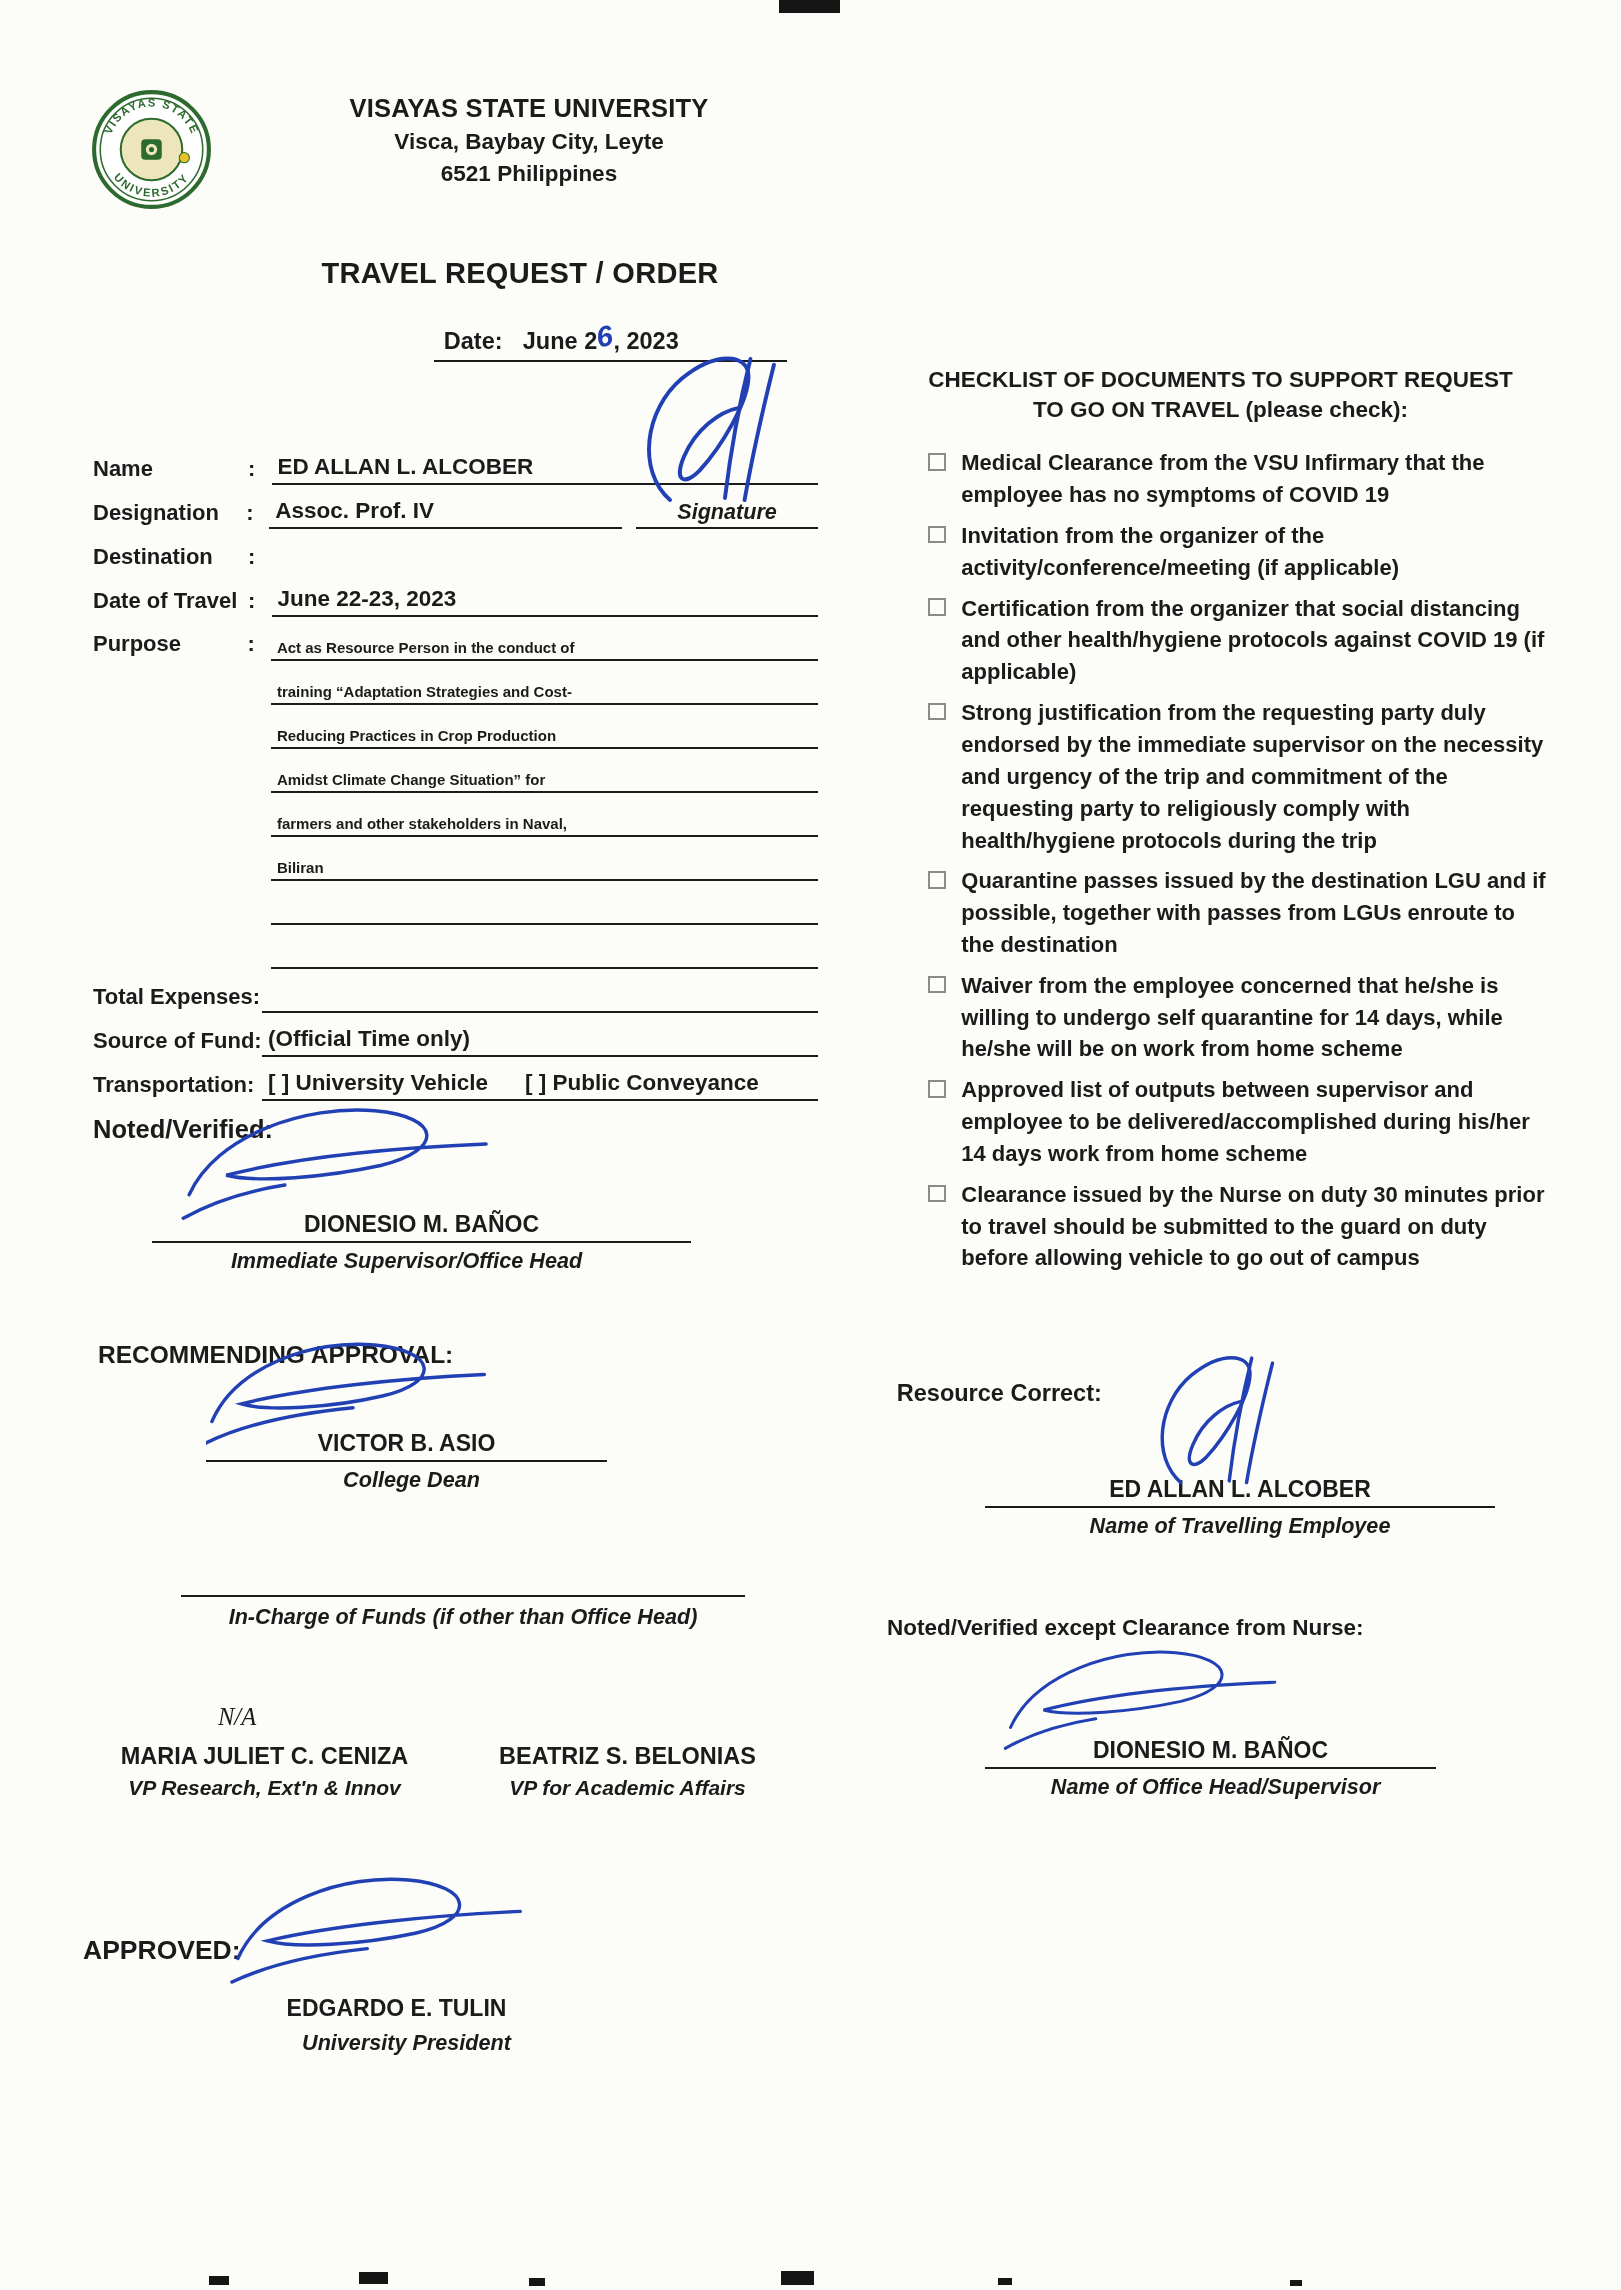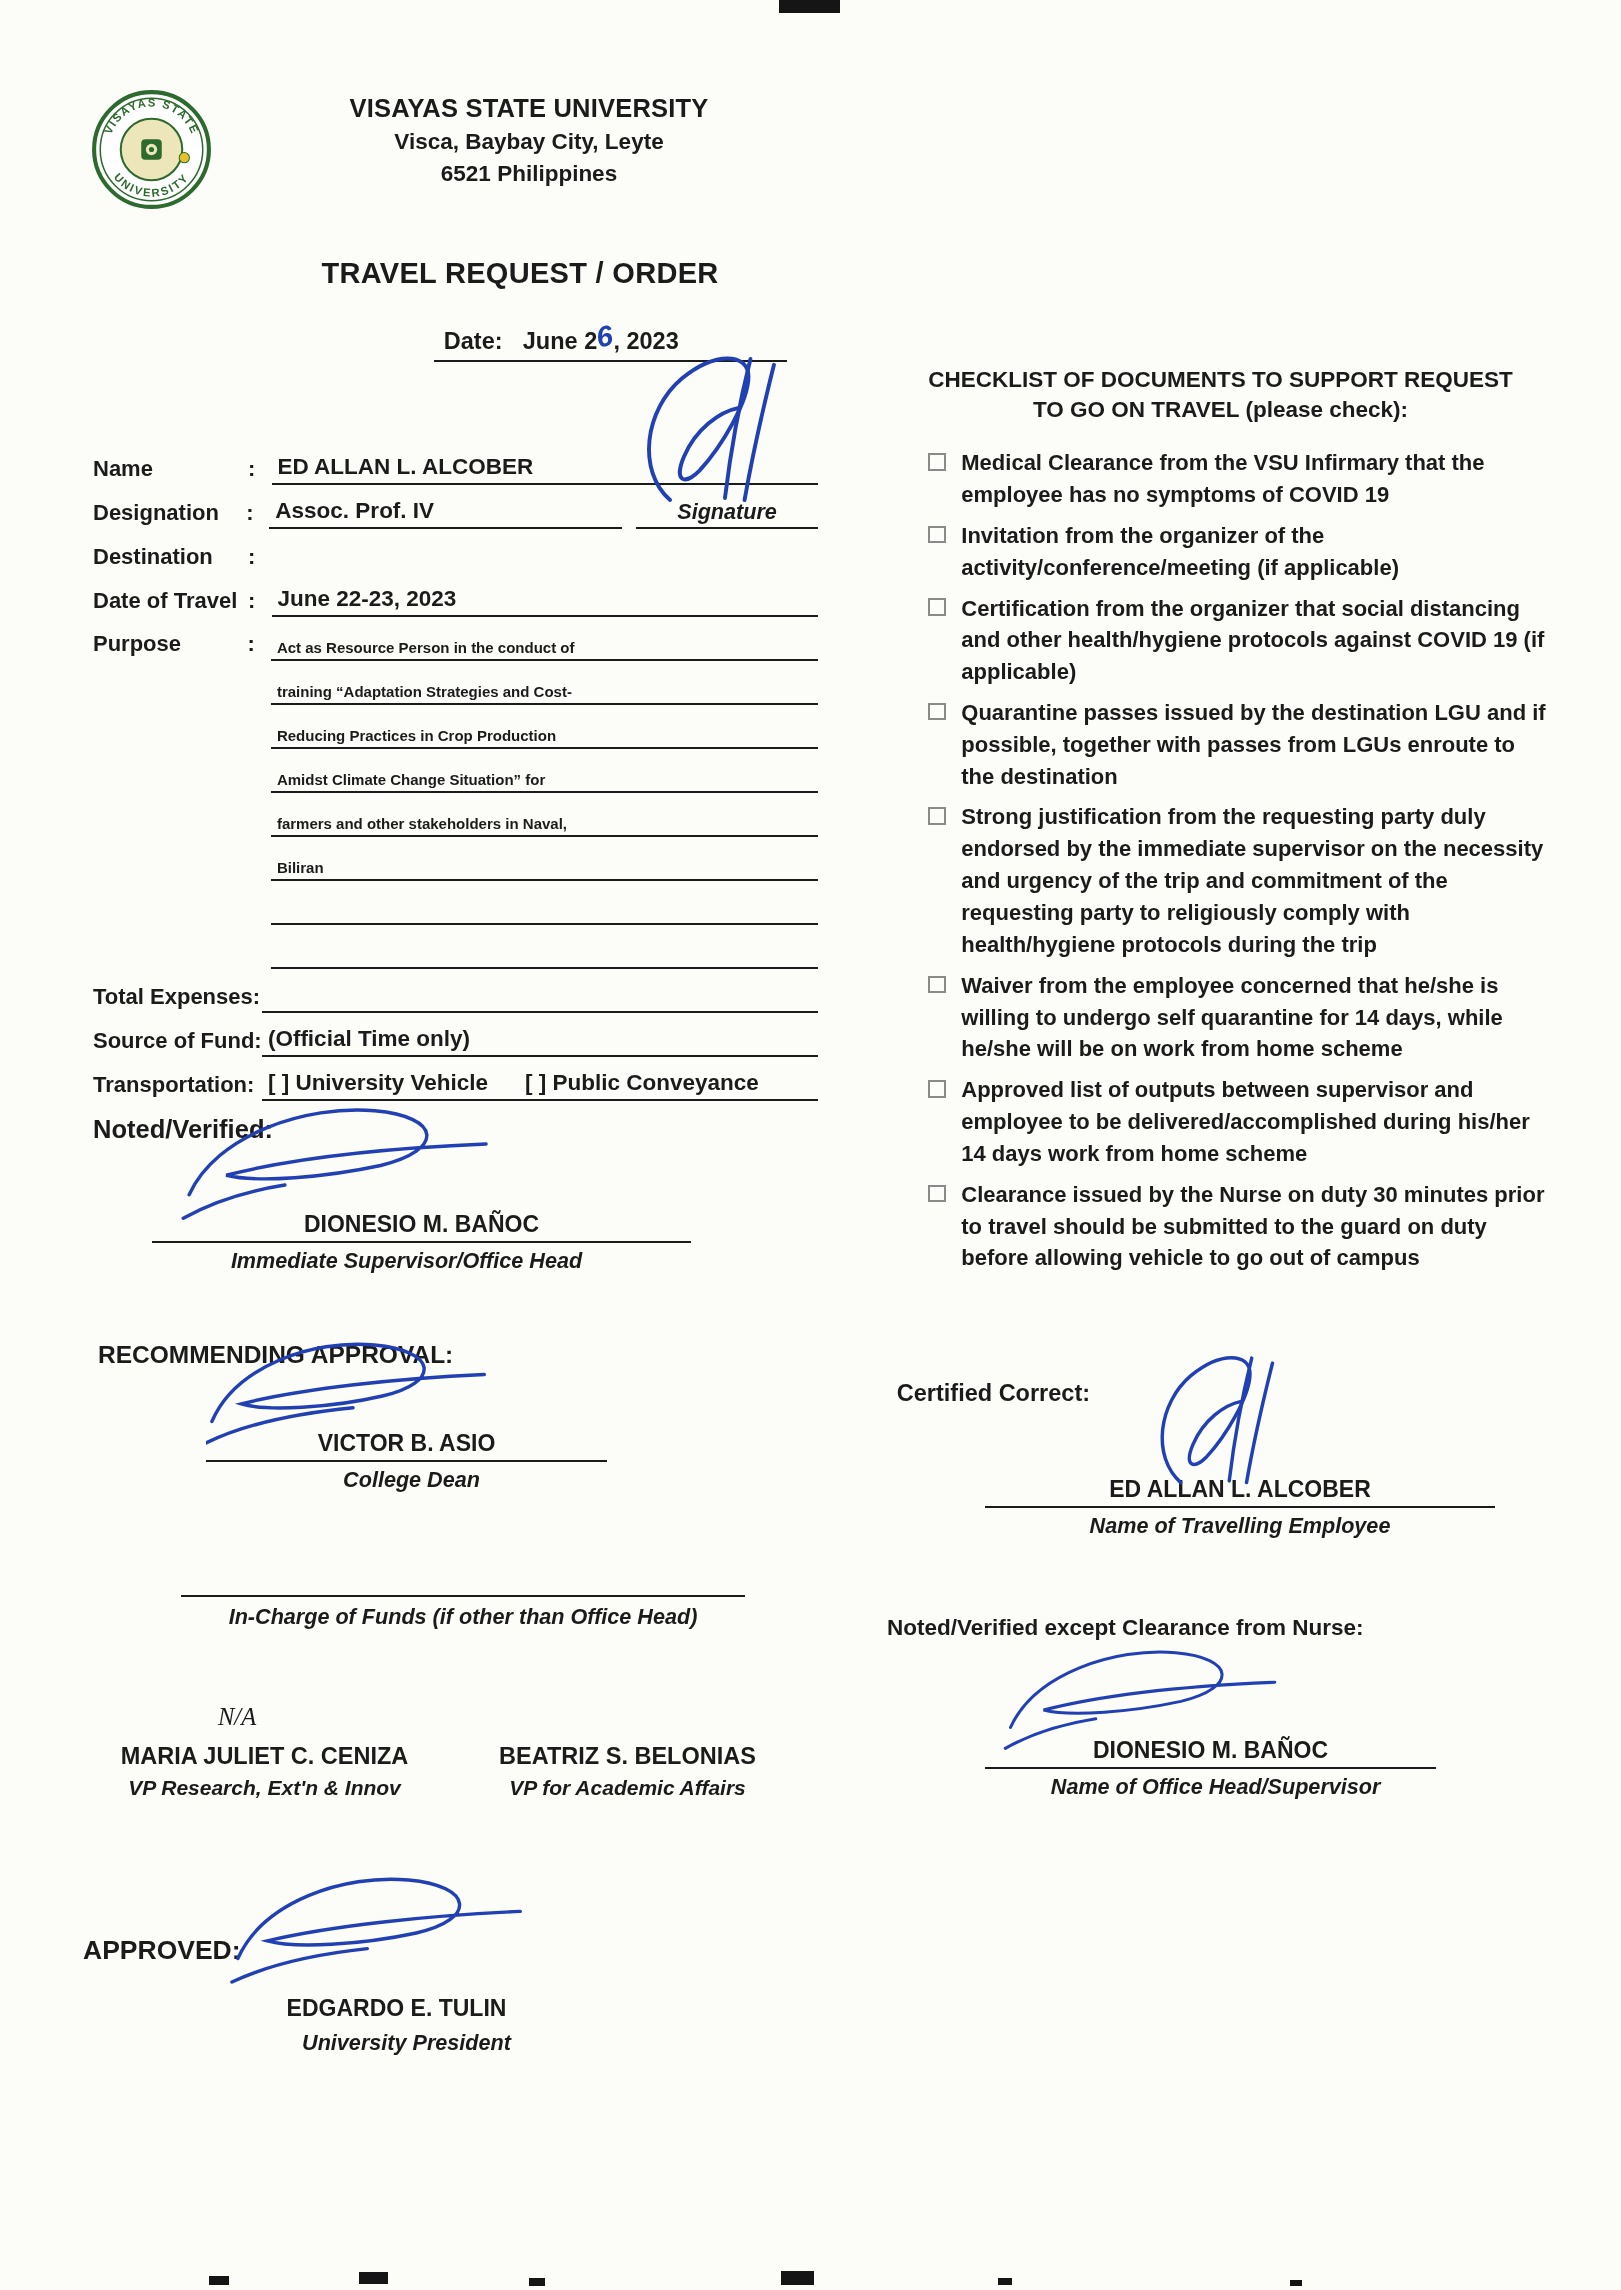--- a/index.html
+++ b/index.html
@@ -251,43 +251,43 @@
       <div class="chk-item">
         <span class="chk-box"></span>
         <span class="chk-text">Invitation from the organizer of the activity/conference/meeting (if applicable)</span>
       </div>
       <div class="chk-item">
         <span class="chk-box"></span>
         <span class="chk-text">Certification from the organizer that social distancing and other health/hygiene protocols against COVID 19 (if applicable)</span>
       </div>
       <div class="chk-item">
         <span class="chk-box"></span>
+        <span class="chk-text">Strong justification from the requesting party duly endorsed by the immediate supervisor on the necessity and urgency of the trip and commitment of the requesting party to religiously comply with health/hygiene protocols during the trip</span>
+      </div>
+      <div class="chk-item">
+        <span class="chk-box"></span>
         <span class="chk-text">Quarantine passes issued by the destination LGU and if possible, together with passes from LGUs enroute to the destination</span>
       </div>
       <div class="chk-item">
         <span class="chk-box"></span>
-        <span class="chk-text">Strong justification from the requesting party duly endorsed by the immediate supervisor on the necessity and urgency of the trip and commitment of the requesting party to religiously comply with health/hygiene protocols during the trip</span>
-      </div>
-      <div class="chk-item">
-        <span class="chk-box"></span>
         <span class="chk-text">Waiver from the employee concerned that he/she is willing to undergo self quarantine for 14 days, while he/she will be on work from home scheme</span>
       </div>
       <div class="chk-item">
         <span class="chk-box"></span>
         <span class="chk-text">Approved list of outputs between supervisor and employee to be delivered/accomplished during his/her 14 days work from home scheme</span>
       </div>
       <div class="chk-item">
         <span class="chk-box"></span>
         <span class="chk-text">Clearance issued by the Nurse on duty 30 minutes prior to travel should be submitted to the guard on duty before allowing vehicle to go out of campus</span>
       </div>
     </div>
   </div>
 
   <div class="certified">
-    <div class="cert-heading" style="margin-left:9.8px;">Certified Correct:</div>
+    <div class="cert-heading" style="margin-left:9.8px;">Resource Correct:</div>
     <svg class="sig-svg" style="left:250px; top:-34px; width:181px; height:147px;" viewBox="0 0 200 170">
       <g fill="none" stroke="#2140b4" stroke-width="4" stroke-linecap="round">
         <path d="M46 158 C12 128 20 66 58 34 C92 6 126 8 126 32 C126 58 98 104 76 128 C60 144 50 138 60 114 C72 86 96 68 116 64"></path>
         <path d="M128 14 C118 54 108 106 102 156"></path>
         <path d="M152 20 C142 60 130 112 122 158"></path>
       </g>
     </svg>
     <div class="sig-name" style="margin:69px 59px 0 98px;">ED ALLAN L. ALCOBER</div>
     <div class="sig-title" style="margin-left:39px;">Name of Travelling Employee</div>
   </div>

